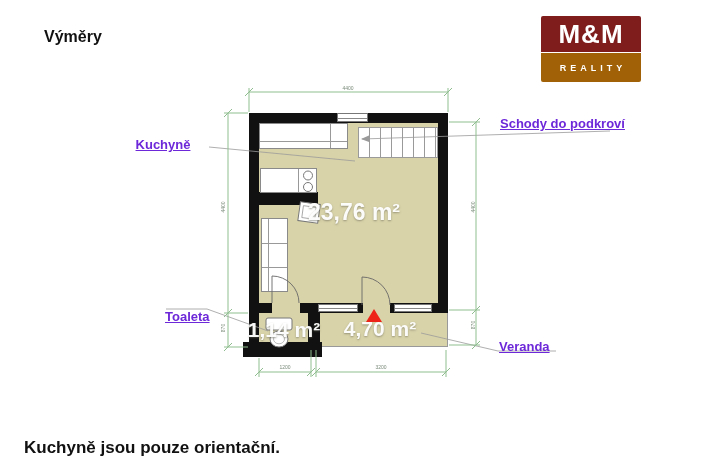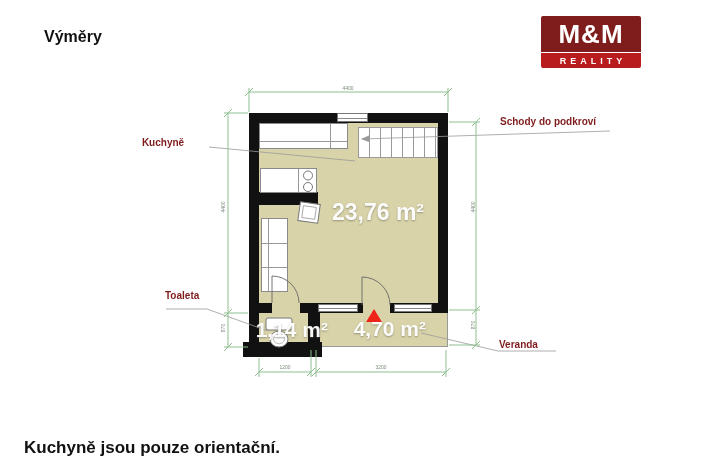--- a/index.html
+++ b/index.html
@@ -4,40 +4,40 @@
 <style>
   html,body{margin:0;padding:0;background:#e9e9e9;}
   #stage{
     position:relative;width:702px;height:468px;background:#ffffff;
     font-family:"Liberation Sans",sans-serif;overflow:hidden;
   }
   .abs{position:absolute;}
   .wall{position:absolute;background:#111111;}
   .floor{position:absolute;background:#d9d3a9;}
   .fixture{position:absolute;background:#ffffff;border:1px solid #8a8a8a;box-sizing:border-box;}
-  .room-label{position:absolute;font-size:10px;font-weight:700;color:#7f1d1d;white-space:nowrap;}
+  .room-label{position:absolute;font-size:13px;font-weight:700;color:#6d28d9;white-space:nowrap;text-decoration:underline;}
   .area-label{
     position:absolute;color:rgba(255,255,255,0.96);font-weight:600;
-    text-shadow:0 1px 2px rgba(95,95,80,0.55);white-space:nowrap;text-align:right;
+    text-shadow:0 1px 2px rgba(95,95,80,0.55);white-space:nowrap;text-align:center;
   }
   .dim-text{
     position:absolute;font-size:5px;color:#7b8b7b;white-space:nowrap;
     width:20px;text-align:center;line-height:6px;
   }
   .rot{transform:rotate(-90deg);transform-origin:center center;}
   #floor-title{position:absolute;left:44px;top:28px;font-size:16px;font-weight:700;color:#111;}
   #disclaimer{position:absolute;left:24px;top:438px;font-size:17px;font-weight:700;color:#111;}
   
   #logo{position:absolute;left:541px;top:16px;width:100px;}
   #logo .brand{
     height:36px;background:#7f1d1d;color:#fff;display:flex;align-items:center;justify-content:center;
     font-size:26px;font-weight:800;letter-spacing:1px;border-radius:2px 2px 0 0;
   }
   #logo .subtitle{
-    height:15px;margin-top:1px;background:#b91c1c;color:#fff;display:flex;align-items:center;justify-content:center;
+    height:29px;margin-top:1px;background:#a16207;color:#fff;display:flex;align-items:center;justify-content:center;
     font-size:9px;font-weight:700;letter-spacing:4px;border-radius:0 0 2px 2px;padding-left:4px;
   }
   
   #stairs{
     position:absolute;left:358px;top:127px;width:80px;height:31px;background:#ffffff;
     border:1px solid #9a9a9a;box-sizing:border-box;
     background-image:repeating-linear-gradient(90deg,transparent 0,transparent 10px,#9a9a9a 10px,#9a9a9a 11px);
   }
   
   .win{position:absolute;background:#fff;border:1px solid #777;box-sizing:border-box;}
@@ -150,21 +150,21 @@
         <path d="M259,372 L311,372 M316,372 L446,372"></path>
         <path d="M259,358 L259,377 M311,350 L311,377 M316,350 L316,377 M446,350 L446,377"></path>
         <path d="M255,376 L263,368 M307,376 L315,368 M312,376 L320,368 M442,376 L450,368"></path>
       </g>
     </svg>
 
     <div id="entrance-marker"></div>
 
     <div class="room-label" style="left:118px;top:137px;width:90px;text-align:center;">Kuchyně</div>
     <div class="room-label" style="left:500px;top:116px;">Schody do podkroví</div>
-    <div class="room-label" style="left:165px;top:290px;">Toaleta</div>
+    <div class="room-label" style="left:165px;top:309px;">Toaleta</div>
     <div class="room-label" style="left:499px;top:339px;">Veranda</div>
 
     <div class="area-label" style="left:284px;top:199px;width:140px;font-size:23px;">23,76 m²</div>
     <div class="area-label" style="left:240px;top:318px;width:88px;font-size:21px;">1,14 m²</div>
     <div class="area-label" style="left:334px;top:317px;width:92px;font-size:21px;">4,70 m²</div>
 
     <div class="dim-text" style="left:338px;top:85px;">4400</div>
     <div class="dim-text rot" style="left:213px;top:204px;">4400</div>
     <div class="dim-text rot" style="left:213px;top:325px;">870</div>
     <div class="dim-text rot" style="left:463px;top:204px;">4400</div>

